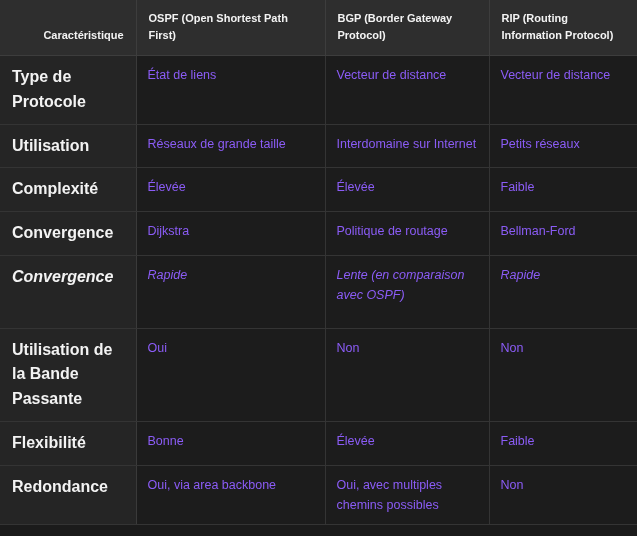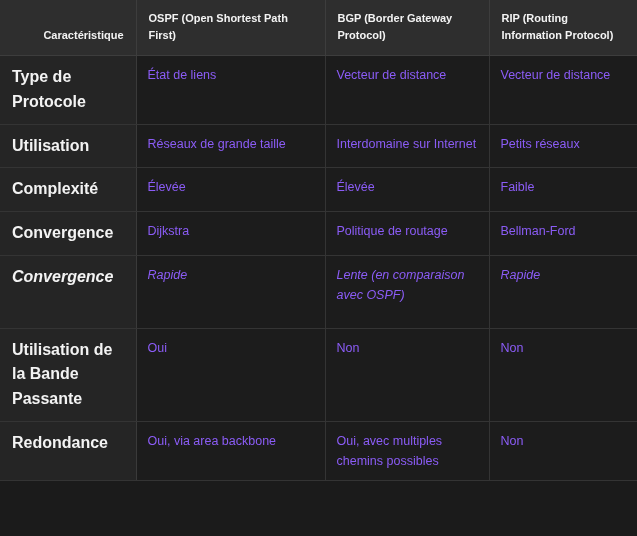--- a/index.html
+++ b/index.html
@@ -135,20 +135,26 @@
         <td>Lente (en comparaison avec OSPF)</td>
         <td>Rapide</td>
       </tr>
       <tr>
         <th class="rowhead">Utilisation de la Bande Passante</th>
         <td>Oui</td>
         <td>Non</td>
         <td>Non</td>
       </tr>
       <tr>
+        <th class="rowhead">Flexibilité</th>
+        <td>Bonne</td>
+        <td>Élevée</td>
+        <td>Faible</td>
+      </tr>
+      <tr>
         <th class="rowhead">Redondance</th>
         <td>Oui, via area backbone</td>
         <td>Oui, avec multiples chemins possibles</td>
         <td>Non</td>
       </tr>
 
     </tbody>
   </table>
 </div>
 

